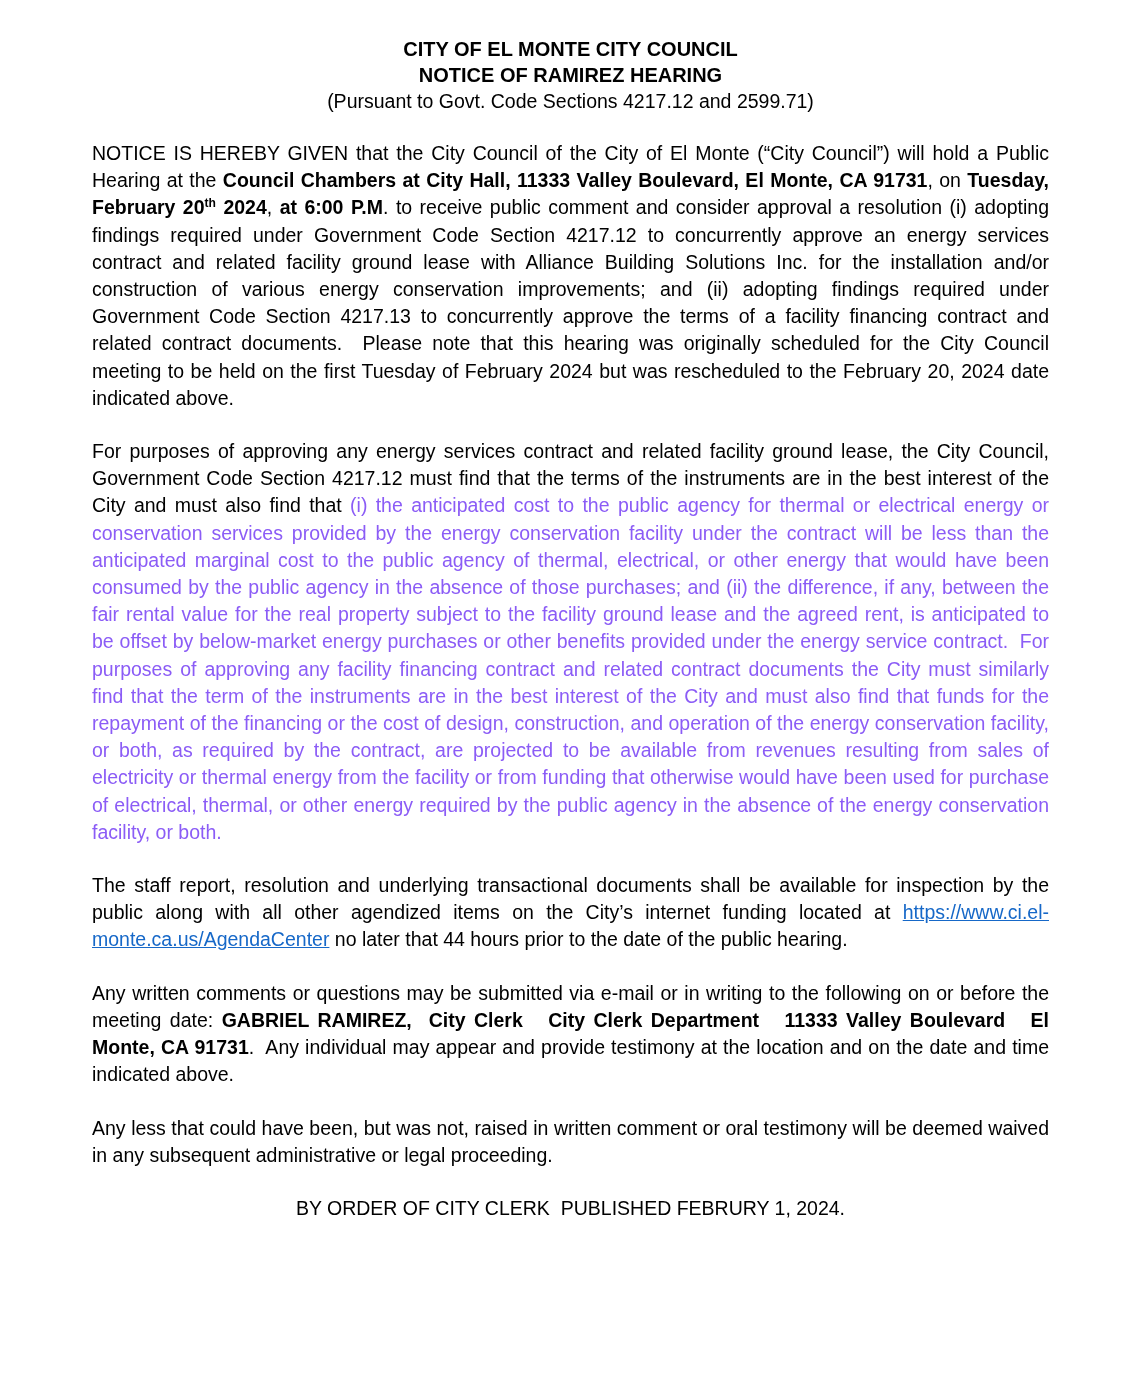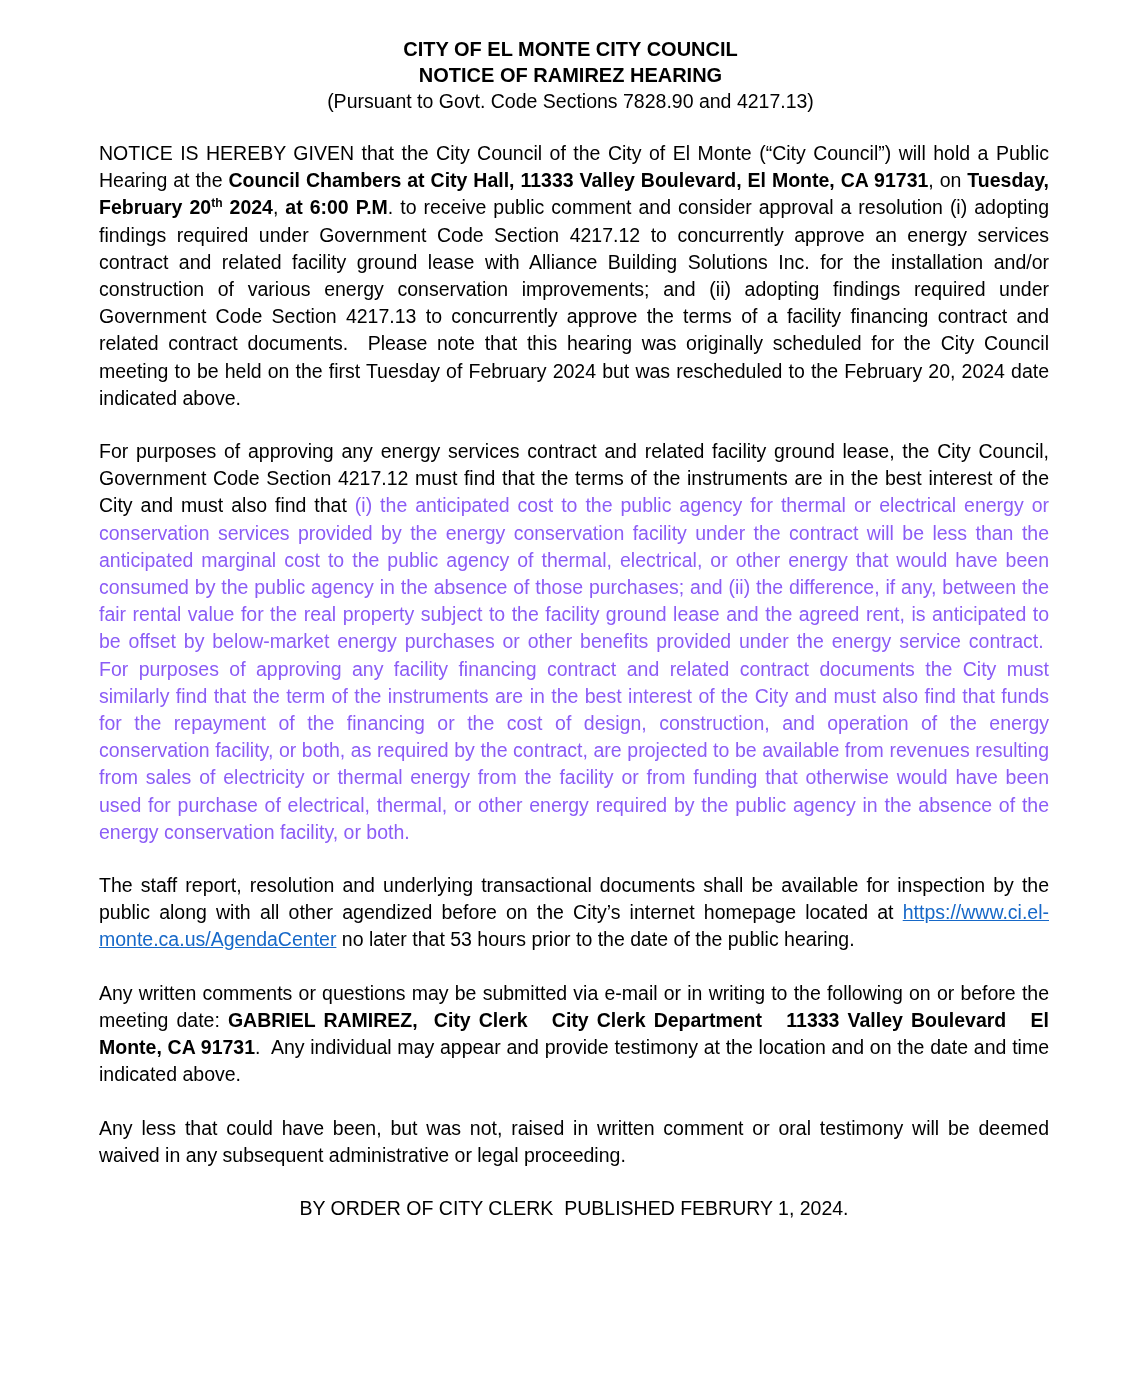--- a/index.html
+++ b/index.html
@@ -28,21 +28,21 @@
     font-weight: bold;
   }
   .subtitle-line {
     margin: 0;
     text-align: center;
     font-size: 19.5px;
     line-height: 26px;
     font-weight: normal;
   }
   .para {
-    margin: 26px 0 0 7px;
+    margin: 26px 0 0 0;
     font-size: 19.5px;
     line-height: 27.2px;
     text-align: justify;
     text-justify: inter-word;
     hyphens: none;
   }
   .para.last-block {
     text-align: center;
   }
   .b   { font-weight: bold; }
@@ -56,27 +56,27 @@
 </style>
 </head>
 <body>
 
 <main class="page">
 
   <h1 class="title-line">CITY OF EL MONTE CITY COUNCIL</h1>
 
   <h2 class="title-line">NOTICE OF RAMIREZ HEARING</h2>
 
-  <div class="subtitle-line">(Pursuant to Govt. Code Sections 7828.90 and 4217.13)</div>
+  <div class="subtitle-line">(Pursuant to Govt. Code Sections 4217.12 and 2599.71)</div>
 
   <p class="para"><span>NOTICE IS HEREBY GIVEN that the City Council of the City of El Monte (“City Council”) will hold a Public Hearing at the </span><span class="b">Council Chambers at City Hall, 11333 Valley Boulevard, El Monte, CA 91731</span><span>, on </span><span class="b">Tuesday, February 20</span><span class="b sup">th</span><span class="b"> 2024</span><span>, </span><span class="b">at 6:00 P.M</span><span>. to receive public comment and consider approval a resolution (i) adopting findings required under Government Code Section 4217.12 to concurrently approve an energy services contract and related facility ground lease with Alliance Building Solutions Inc. for the installation and/or construction of various energy conservation improvements; and (ii) adopting findings required under Government Code Section 4217.13 to concurrently approve the terms of a facility financing contract and related contract documents.&nbsp; Please note that this hearing was originally scheduled for the City Council meeting to be held on the first Tuesday of February 2024 but was rescheduled to the February 20, 2024 date indicated above.</span></p>
 
   <p class="para"><span>For purposes of approving any energy services contract and related facility ground lease, the City Council, Government Code Section 4217.12 must find that the terms of the instruments are in the best interest of the City and must also find that </span><span class="muted">(i) the anticipated cost to the public agency for thermal or electrical energy or conservation services provided by the energy conservation facility under the contract will be less than the anticipated marginal cost to the public agency of thermal, electrical, or other energy that would have been consumed by the public agency in the absence of those purchases; and (ii) the difference, if any, between the fair rental value for the real property subject to the facility ground lease and the agreed rent, is anticipated to be offset by below-market energy purchases or other benefits provided under the energy service contract.&nbsp; For purposes of approving any facility financing contract and related contract documents the City must similarly find that the term of the instruments are in the best interest of the City and must also find that funds for the repayment of the financing or the cost of design, construction, and operation of the energy conservation facility, or both, as required by the contract, are projected to be available from revenues resulting from sales of electricity or thermal energy from the facility or from funding that otherwise would have been used for purchase of electrical, thermal, or other energy required by the public agency in the absence of the energy conservation facility, or both.</span></p>
 
-  <p class="para"><span>The staff report, resolution and underlying transactional documents shall be available for inspection by the public along with all other agendized before on the City’s internet homepage located at </span><a class="link" href="#">https://www.ci.el-monte.ca.us/AgendaCenter</a><span> no later that 53 hours prior to the date of the public hearing.</span></p>
+  <p class="para"><span>The staff report, resolution and underlying transactional documents shall be available for inspection by the public along with all other agendized items on the City’s internet funding located at </span><a class="link" href="#">https://www.ci.el-monte.ca.us/AgendaCenter</a><span> no later that 44 hours prior to the date of the public hearing.</span></p>
 
   <p class="para"><span>Any written comments or questions may be submitted via e-mail or in writing to the following on or before the meeting date: </span><span class="b">GABRIEL RAMIREZ,&nbsp; City Clerk &nbsp; City Clerk Department &nbsp; 11333 Valley Boulevard &nbsp; El Monte, CA 91731</span><span>.&nbsp; Any individual may appear and provide testimony at the location and on the date and time indicated above.</span></p>
 
   <p class="para"><span>Any less that could have been, but was not, raised in written comment or oral testimony will be deemed waived in any subsequent administrative or legal proceeding.</span></p>
 
   <p class="para last-block">BY ORDER OF CITY CLERK &nbsp;PUBLISHED FEBRURY 1, 2024.</p>
 
 </main>
 
 </body></html>

